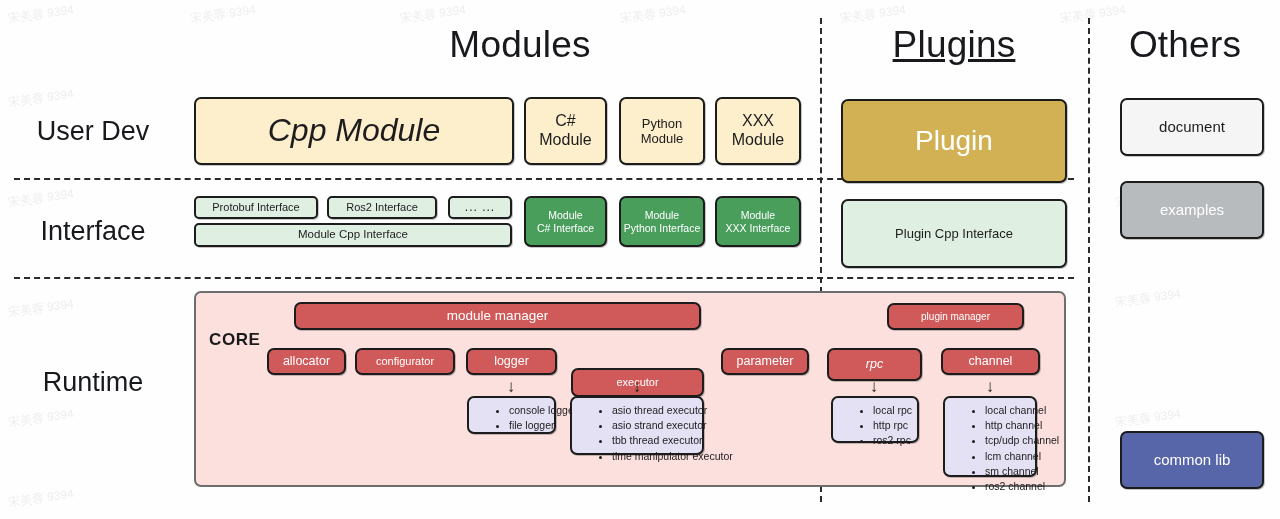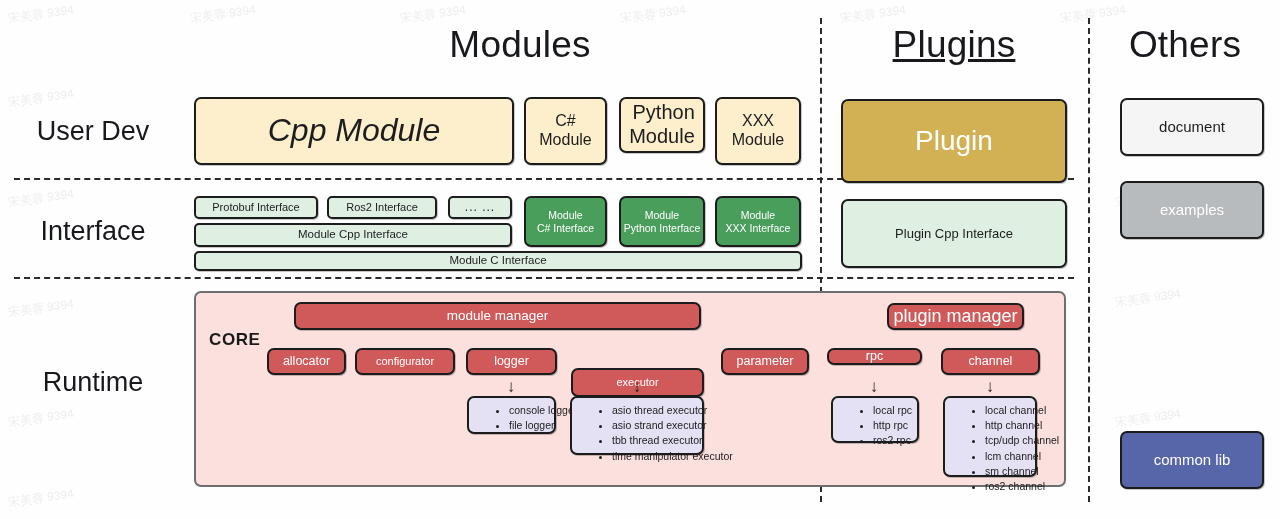--- a/index.html
+++ b/index.html
@@ -188,56 +188,55 @@
   <div class="col-title" style="left:824px; top:24px; width:260px;text-decoration:underline;">Plugins</div>
   <div class="col-title" style="left:1092px;top:24px; width:186px;">Others</div>
 
   <div class="row-label" style="left:0px; top:116px; width:186px;">User Dev</div>
   <div class="row-label" style="left:0px; top:216px; width:186px;">Interface</div>
   <div class="row-label" style="left:0px; top:367px; width:186px;">Runtime</div>
 
   <div class="box module-yellow" style="left:194px; top:97px; width:320px; height:68px; font-size:32px;font-style:italic;">Cpp Module</div>
   <div class="box module-yellow" style="left:524px; top:97px; width:83px; height:68px; font-size:16px; white-space:pre-line;">C#
 Module</div>
-  <div class="box module-yellow" style="left:619px; top:97px; width:86px; height:56px; font-size:20px; white-space:pre-line;text-align:right;">Python
+  <div class="box module-yellow" style="left:619px; top:97px; width:86px; height:68px; font-size:13px; white-space:pre-line;">Python
 Module</div>
   <div class="box module-yellow" style="left:715px; top:97px; width:86px; height:68px; font-size:16px; white-space:pre-line;">XXX
 Module</div>
 
   <div class="box plugin-gold" style="left:841px; top:99px; width:226px; height:84px; font-size:28px;">Plugin</div>
 
   <div class="box iface-green small-radius" style="left:194px; top:196px; width:124px; height:23px; font-size:11px;">Protobuf Interface</div>
   <div class="box iface-green small-radius" style="left:327px; top:196px; width:110px; height:23px; font-size:11px;">Ros2 Interface</div>
   <div class="box iface-green small-radius dots" style="left:448px; top:196px; width:64px; height:23px;">... ...</div>
 
   <div class="box iface-green small-radius" style="left:194px; top:223px; width:318px; height:24px; font-size:11.5px;">Module Cpp Interface</div>
-  <div class="box iface-green small-radius" style="left:194px; top:251px; width:608px; height:20px; font-size:11.5px;">Module C Interface</div>
 
   <div class="box mod-green" style="left:524px; top:196px; width:83px; height:51px; font-size:10.5px; white-space:pre-line;">Module
 C# Interface</div>
   <div class="box mod-green" style="left:619px; top:196px; width:86px; height:51px; font-size:10.5px; white-space:pre-line;">Module
 Python Interface</div>
   <div class="box mod-green" style="left:715px; top:196px; width:86px; height:51px; font-size:10.5px; white-space:pre-line;">Module
 XXX Interface</div>
 
   <div class="box iface-green" style="left:841px; top:199px; width:226px; height:69px; font-size:13px;">Plugin Cpp Interface</div>
 
   <div id="runtime-panel" style="left:194px; top:291px; width:872px; height:196px;"></div>
 
   <div id="core-label" style="left:209px; top:330px;">CORE</div>
 
   <div class="box red" style="left:294px; top:302px; width:407px; height:28px; font-size:13.5px;">module manager</div>
-  <div class="box red" style="left:887px; top:303px; width:137px; height:27px; font-size:18px;">plugin manager</div>
+  <div class="box red" style="left:887px; top:303px; width:137px; height:27px; font-size:10px;">plugin manager</div>
 
   <div class="box red" style="left:267px; top:348px; width:79px; height:27px; font-size:12.5px;">allocator</div>
   <div class="box red" style="left:355px; top:348px; width:100px; height:27px; font-size:11px;">configurator</div>
   <div class="box red" style="left:466px; top:348px; width:91px; height:27px; font-size:12.5px;">logger</div>
   <div class="box red" style="left:571px; top:368px; width:133px; height:29px; font-size:11px;">executor</div>
   <div class="box red" style="left:721px; top:348px; width:88px; height:27px; font-size:12.5px;border-radius:7px;">parameter</div>
-  <div class="box red" style="left:827px; top:348px; width:95px; height:17px; font-size:12.5px;">rpc</div>
+  <div class="box red" style="left:827px; top:348px; width:95px; height:33px; font-size:12.5px;font-style:italic;">rpc</div>
   <div class="box red" style="left:941px; top:348px; width:99px; height:27px; font-size:12.5px;">channel</div>
 
   <div class="arrow" style="left:503px; top:378px;">↓</div>
   <div class="arrow" style="left:629px; top:378px;">↓</div>
   <div class="arrow" style="left:866px; top:378px;">↓</div>
   <div class="arrow" style="left:982px; top:378px;">↓</div>
 
   <div class="bullet-box" style="left:467px; top:396px; width:89px; height:38px;">
     <ul>
       <li>console logger</li>

